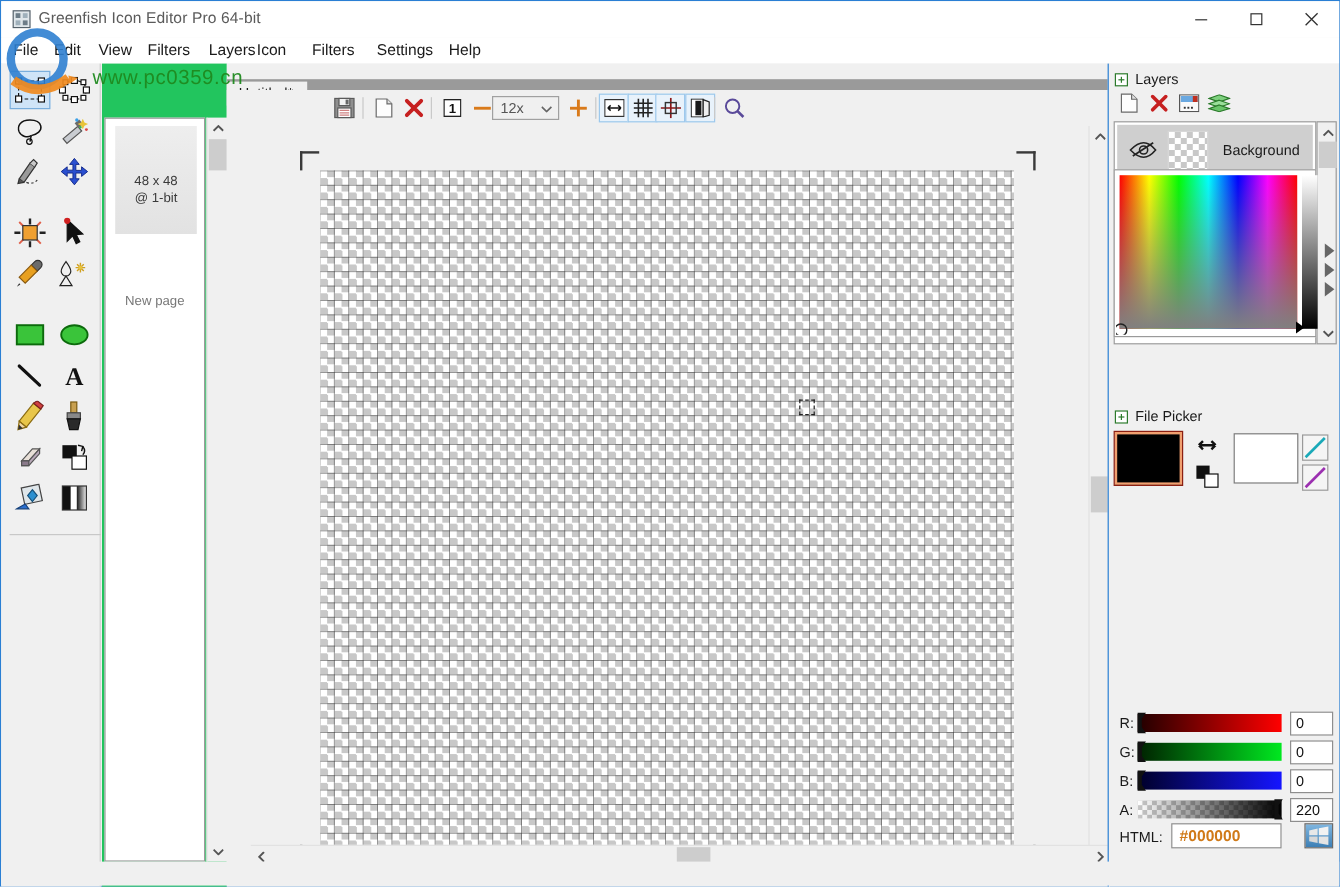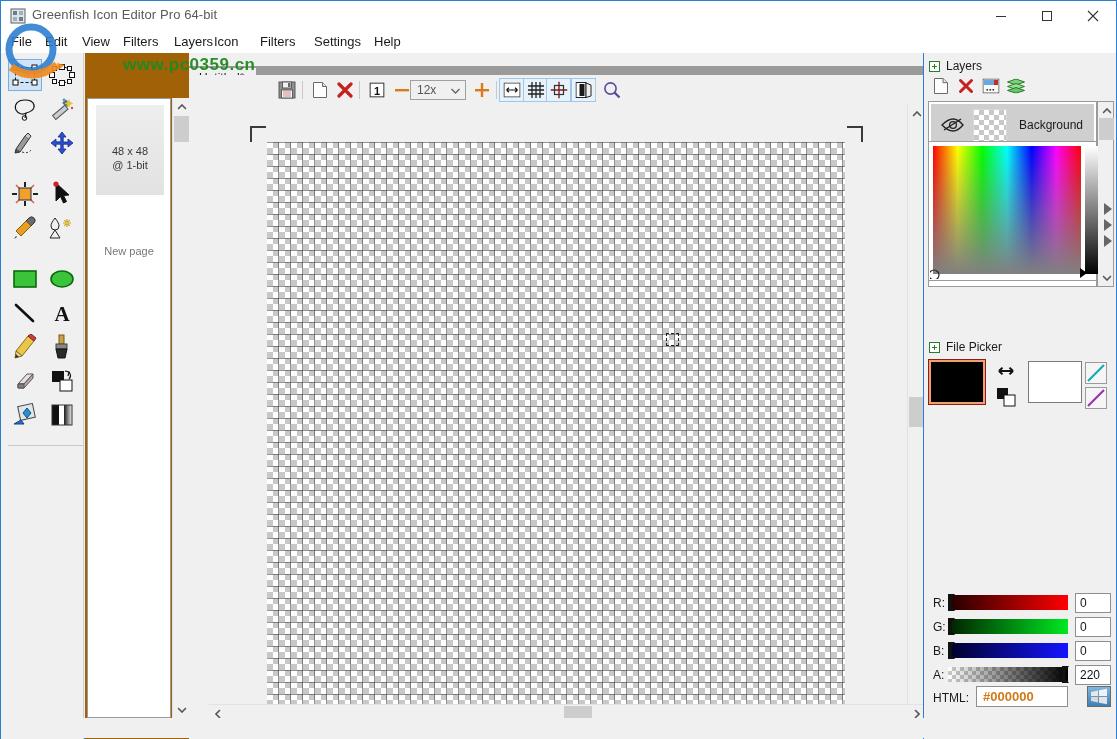--- a/index.html
+++ b/index.html
@@ -29,21 +29,21 @@
   
   .toolpanel{position:absolute;left:0;top:52px;width:82px;height:686px;
      background:#f0f0f0;border-right:1px solid #cfcfcf;}
   .toolgrid{position:absolute;left:4px;top:0px;width:74px;}
   .tool{position:absolute;width:34px;height:32px;cursor:default;}
   .tool.sel{background:#cfe4f7;border:1px solid #7aaedc;box-sizing:border-box;}
   .tool svg{position:absolute;left:50%;top:50%;transform:translate(-50%,-50%);}
   .tool-sep{position:absolute;left:3px;width:76px;height:1px;background:#c8c8c8;}
 
   
-  .pagespanel{position:absolute;left:84px;top:52px;width:104px;height:686px;background:#a16207;}
+  .pagespanel{position:absolute;left:84px;top:52px;width:104px;height:686px;background:#22c55e;}
   .pages-inner{position:absolute;left:2px;top:45px;width:84px;height:620px;
      background:#ffffff;border:1px solid #9a9a9a;box-sizing:border-box;}
   .page-thumb{position:absolute;left:8px;top:6px;width:68px;height:90px;
      background:linear-gradient(#eeeeee,#e2e2e2);}
   .page-thumb-l1{position:absolute;left:0;right:0;top:40px;text-align:center;
      font-size:11px;color:#3a3a3a;}
   .page-thumb-l2{position:absolute;left:0;right:0;top:54px;text-align:center;
      font-size:11px;color:#3a3a3a;}
   .new-page{position:absolute;left:0;right:0;top:146px;text-align:center;
      font-size:11px;color:#777;cursor:default;}
@@ -150,22 +150,22 @@
      background:linear-gradient(#7fb6e0,#3d7fb5);border:1px solid #6a6a6a;
      box-sizing:border-box;cursor:default;}
 
   
   .statusbar{position:absolute;left:0;bottom:0;width:100%;height:20px;background:#f0f0f0;}
 
   
   .wm{position:absolute;pointer-events:none;}
   .wm-cn{left:68px;top:18px;font-size:30px;font-weight:bold;color:#2f7fd0;
      letter-spacing:2px;opacity:.95;}
-  .wm-url{left:76px;top:54px;font-size:17px;font-weight:bold;color:#1f8a1f;
-     letter-spacing:.5px;opacity:.95;margin-left:46px;}
+  .wm-url{left:76px;top:54px;font-size:17px;font-weight:normal;color:#1f8a1f;
+     letter-spacing:.5px;opacity:.95;}
   .wm-logo{left:4px;top:22px;width:62px;height:60px;}
 </style>
 </head>
 <body>
 
 <div id="app">
 
   <div class="titlebar">
     <span class="title-ico">
       <svg width="16" height="16" viewBox="0 0 16 16">

